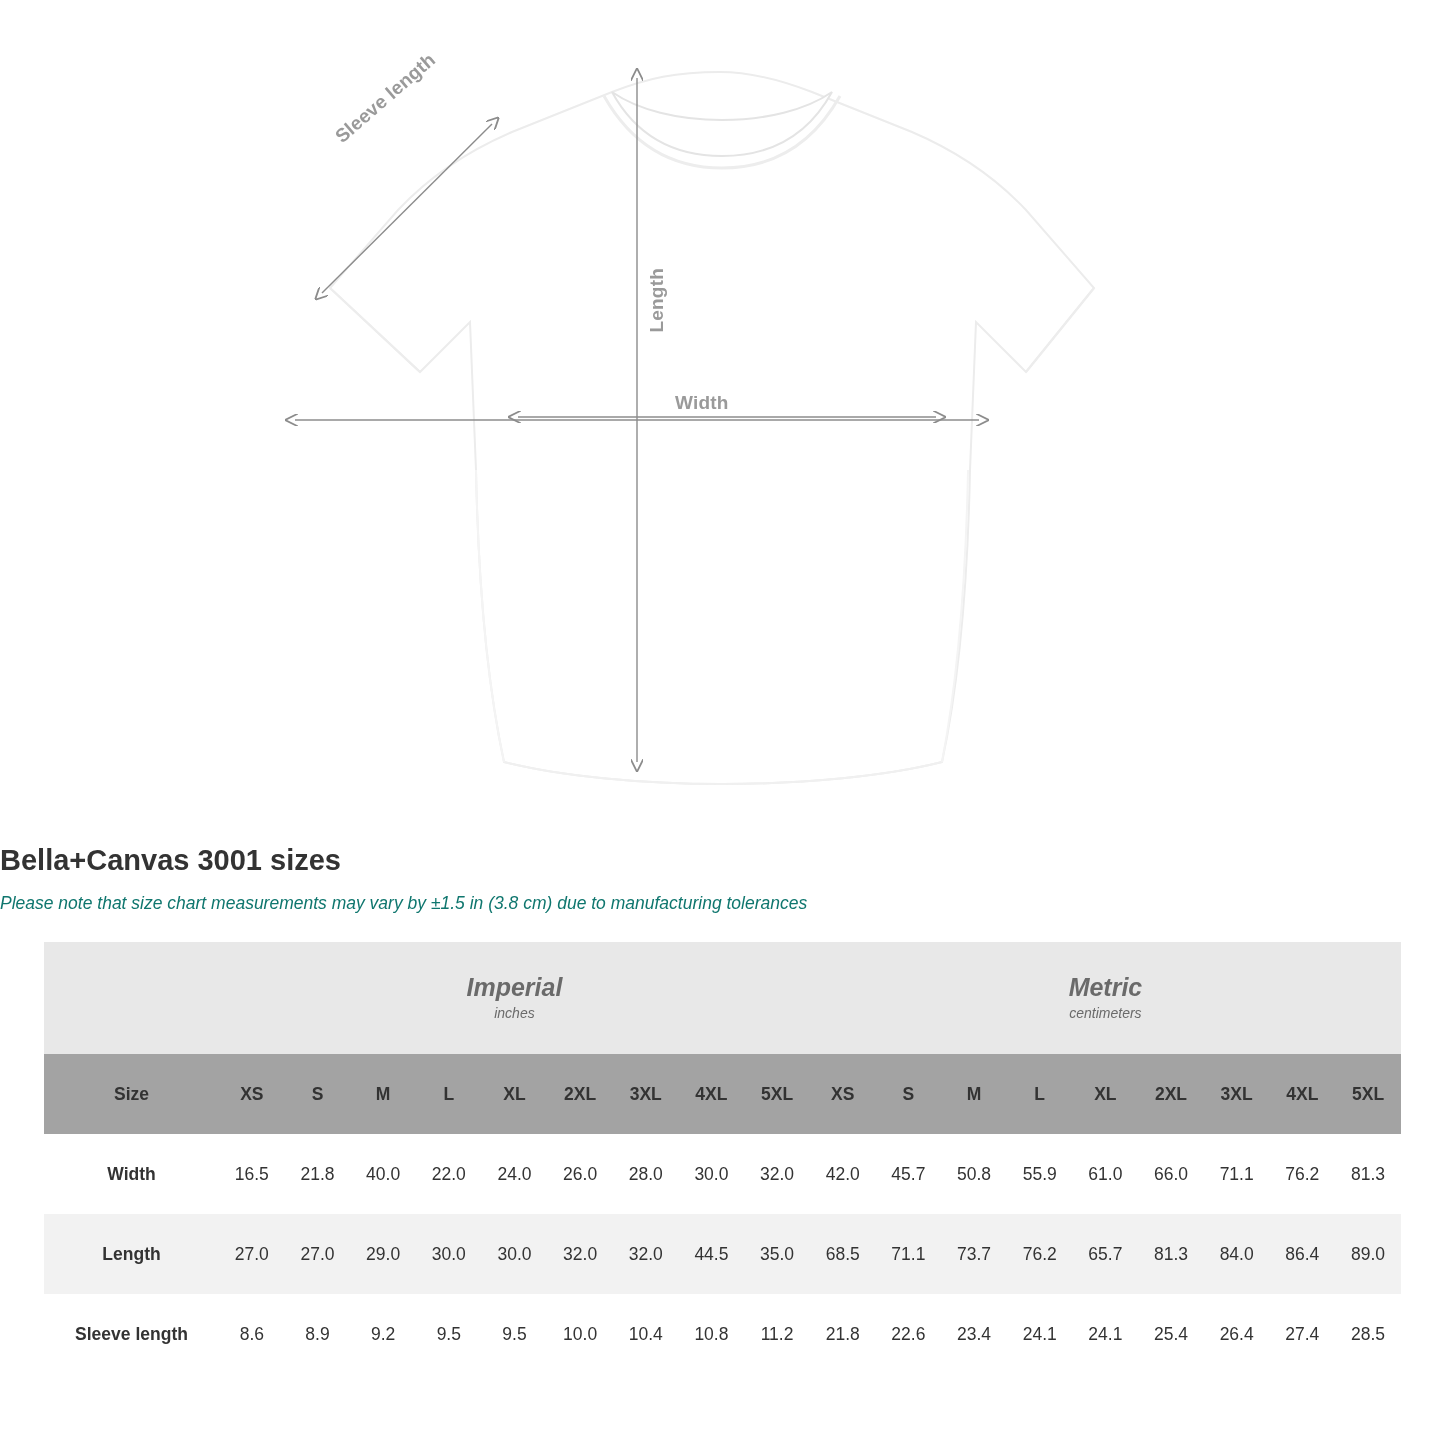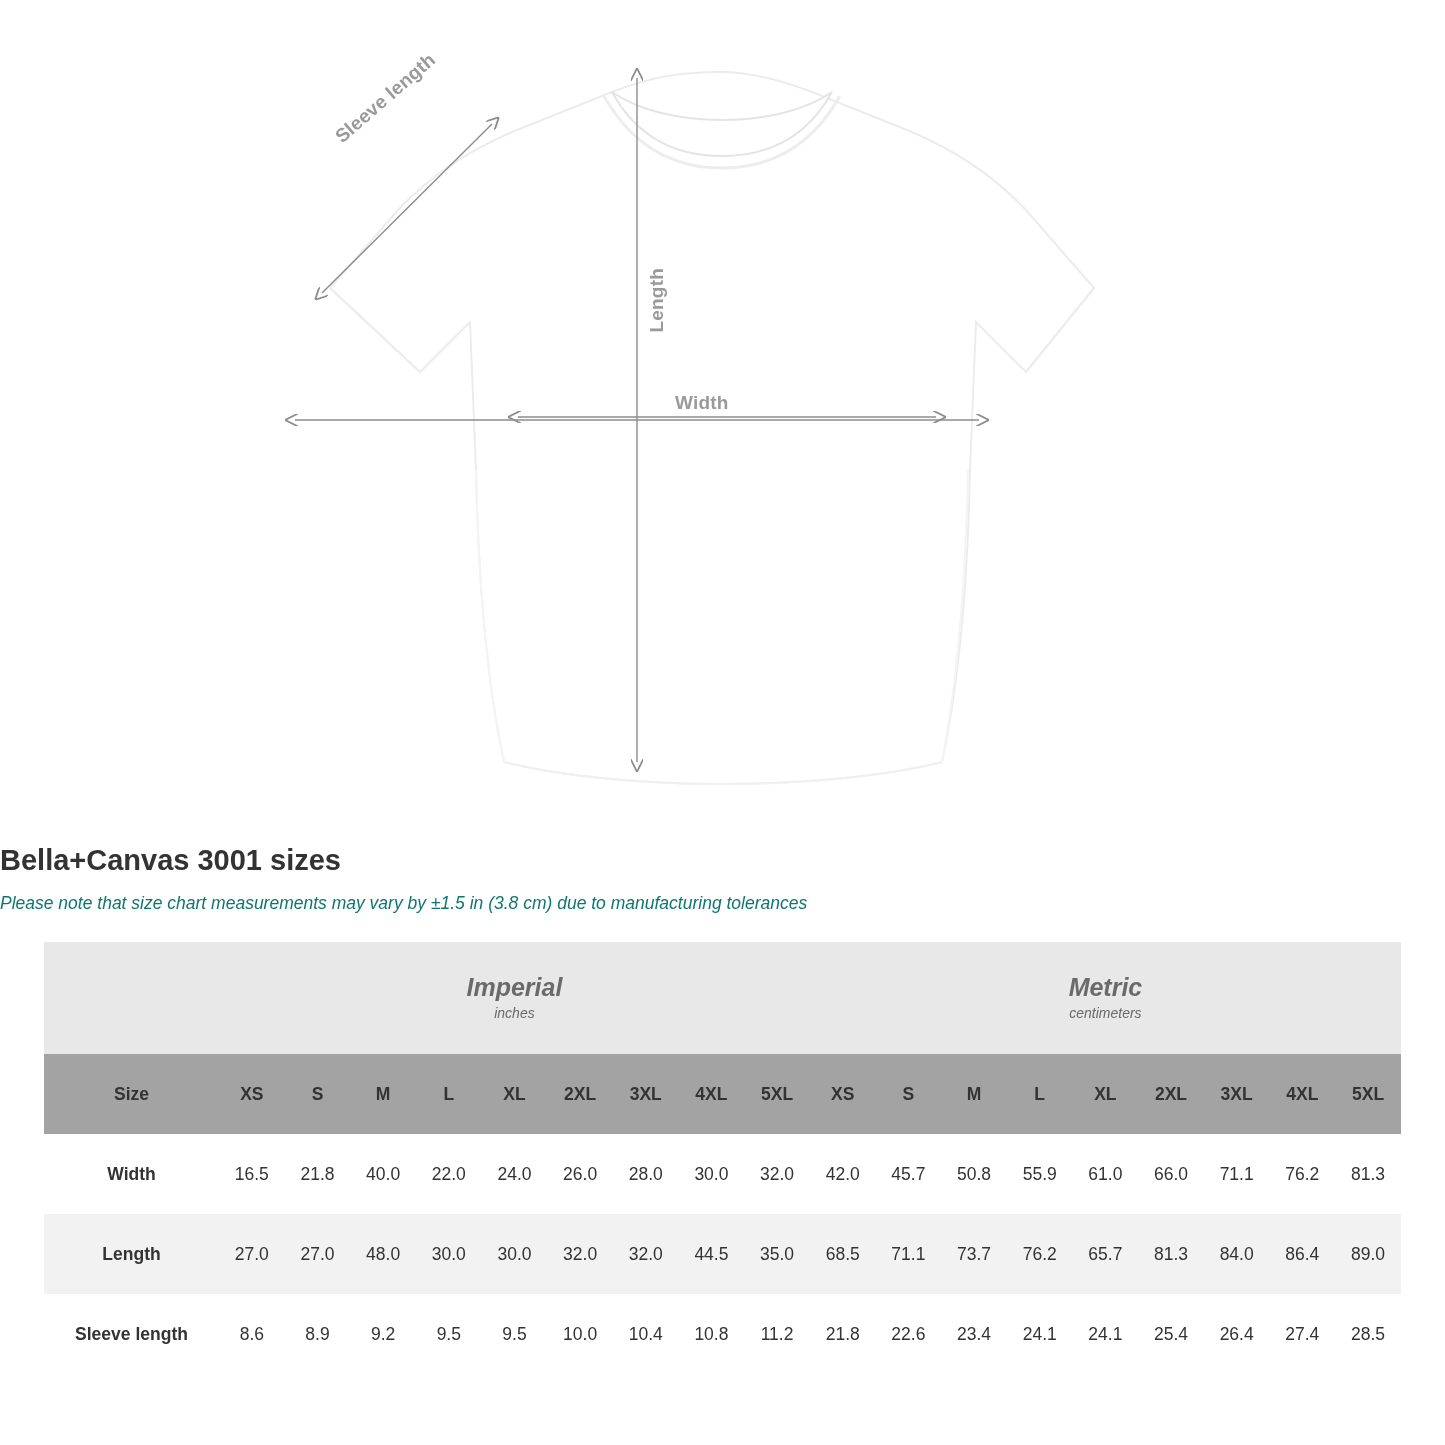--- a/index.html
+++ b/index.html
@@ -257,21 +257,21 @@
           <td>61.0</td>
           <td>66.0</td>
           <td>71.1</td>
           <td>76.2</td>
           <td>81.3</td>
         </tr>
         <tr class="row-grey">
           <td class="col-label row-label">Length</td>
           <td>27.0</td>
           <td>27.0</td>
-          <td>48.0</td>
+          <td>29.0</td>
           <td>30.0</td>
           <td>30.0</td>
           <td>32.0</td>
           <td>32.0</td>
           <td>44.5</td>
           <td>35.0</td>
           <td>68.5</td>
           <td>71.1</td>
           <td>73.7</td>
           <td>76.2</td>

